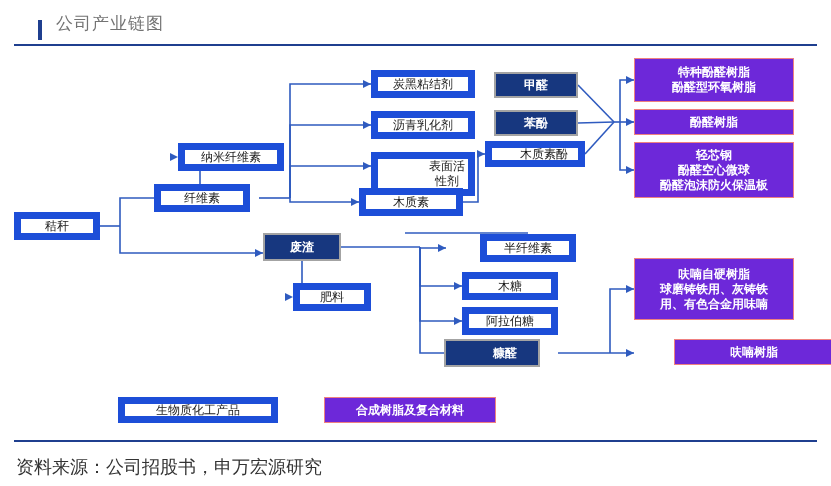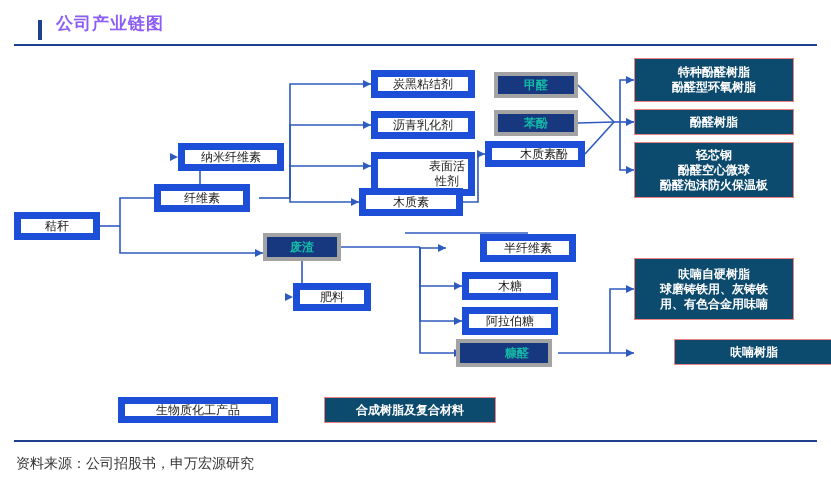--- a/index.html
+++ b/index.html
@@ -11,51 +11,51 @@
     overflow:hidden;
   }
   .title-bar{
     position:absolute;left:0;top:8px;width:831px;height:30px;
   }
   .title-accent{
     position:absolute;left:38px;top:12px;width:4px;height:20px;background:#1f3f8f;
   }
   .title-text{
     position:absolute;left:56px;top:4px;
-    font-size:17px;font-weight:bold;color:#8b5cf6;letter-spacing:1px;
+    font-size:17px;font-weight:normal;color:#737373;letter-spacing:1px;
   }
   .rule-top{
     position:absolute;left:14px;top:44px;width:803px;height:2px;background:#1f3f8f;
   }
   .rule-bottom{
     position:absolute;left:14px;top:440px;width:803px;height:2px;background:#1f3f8f;
   }
   .source{
-    position:absolute;left:16px;top:455px;font-size:14px;color:#333;
+    position:absolute;left:16px;top:455px;font-size:18px;color:#333;
   }
   .canvas{position:absolute;left:0;top:48px;width:831px;height:390px;}
   svg.lines{position:absolute;left:0;top:0;width:831px;height:390px;}
 
   .node{
     position:absolute;
     box-sizing:border-box;
     display:flex;align-items:center;justify-content:center;
     text-align:center;
     font-size:12px;
     line-height:1.25;
     white-space:pre-line;
   }
   .n-white{
     background:#ffffff;border:7px solid #1d4ed8;color:#1a1a1a;
   }
   .n-blue{
-    background:#17377f;border:4px solid #a3a3a3;color:#14b8a6;font-weight:bold;
+    background:#17377f;border:2px solid #a3a3a3;color:#ffffff;font-weight:bold;
   }
   .n-red{
-    background:#0c4a6e;border:1px solid #ef8080;color:#ffffff;font-weight:bold;
+    background:#6d28d9;border:1px solid #ef8080;color:#ffffff;font-weight:bold;
   }
   .legend-item{
     position:absolute;box-sizing:border-box;
     display:flex;align-items:center;justify-content:center;
     font-size:12px;
   }
 </style>
 </head>
 <body>
 
@@ -131,21 +131,21 @@
   <div class="node n-white" style="left:154px;top:136px;width:96px;height:28px;">纤维素</div>
   <div class="node n-blue" style="left:263px;top:185px;width:78px;height:28px;">废渣</div>
   <div class="node n-white" style="left:293px;top:235px;width:78px;height:28px;">肥料</div>
   <div class="node n-white" style="left:371px;top:22px;width:104px;height:28px;">炭黑粘结剂</div>
   <div class="node n-white" style="left:371px;top:63px;width:104px;height:28px;">沥青乳化剂</div>
   <div class="node n-white" style="left:371px;top:104px;width:104px;height:44px;padding-left:48px;">表面活性剂</div>
   <div class="node n-white" style="left:359px;top:140px;width:104px;height:28px;">木质素</div>
   <div class="node n-white" style="left:446px;top:186px;width:96px;height:28px;margin-left:34px;">半纤维素</div>
   <div class="node n-white" style="left:462px;top:224px;width:96px;height:28px;">木糖</div>
   <div class="node n-white" style="left:462px;top:259px;width:96px;height:28px;">阿拉伯糖</div>
-  <div class="node n-blue" style="left:456px;top:291px;width:96px;height:28px;padding-left:26px;">糠醛</div>
+  <div class="node n-blue" style="left:444px;top:291px;width:96px;height:28px;padding-left:26px;">糠醛</div>
   <div class="node n-blue" style="left:494px;top:24px;width:84px;height:26px;">甲醛</div>
   <div class="node n-blue" style="left:494px;top:62px;width:84px;height:26px;">苯酚</div>
   <div class="node n-white" style="left:485px;top:93px;width:100px;height:26px;padding-left:18px;">木质素酚</div>
   <div class="node n-red" style="left:634px;top:10px;width:160px;height:44px;">特种酚醛树脂
 酚醛型环氧树脂</div>
   <div class="node n-red" style="left:634px;top:61px;width:160px;height:26px;">酚醛树脂</div>
   <div class="node n-red" style="left:634px;top:94px;width:160px;height:56px;">轻芯钢
 酚醛空心微球
 酚醛泡沫防火保温板</div>
   <div class="node n-red" style="left:634px;top:210px;width:160px;height:62px;">呋喃自硬树脂

